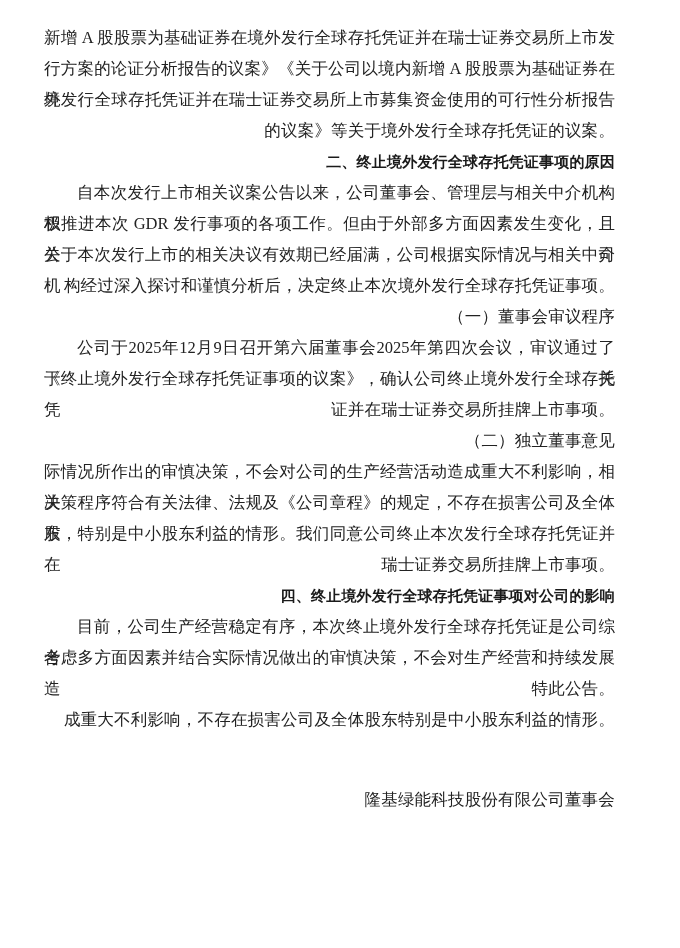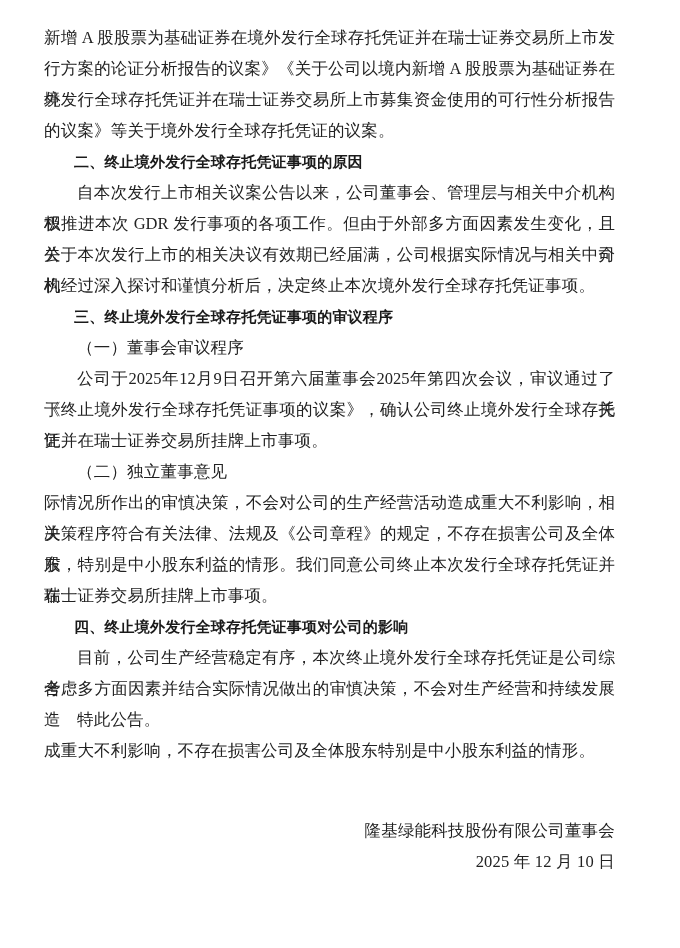--- a/index.html
+++ b/index.html
@@ -17,21 +17,21 @@
     color: #222222;
     font-family: "Liberation Serif", "DejaVu Serif", serif;
     overflow: hidden;
   }
   .ln {
     display: block;
     font-size: 16.5px;
     line-height: 31px;
     height: 31px;
     letter-spacing: 0.2px;
-    text-align: left;
+    text-align: right;
     white-space: normal;
     overflow: visible;
   }
   .just {
     text-align: justify;
     text-align-last: justify;
     text-justify: inter-ideograph;
     letter-spacing: 0;
   }
   .ind {
@@ -58,30 +58,28 @@
 <div class="page">
   <div class="ln just">新增 A 股股票为基础证券在境外发行全球存托凭证并在瑞士证券交易所上市发</div>
   <div class="ln just">行方案的论证分析报告的议案》《关于公司以境内新增 A 股股票为基础证券在境</div>
   <div class="ln just">外发行全球存托凭证并在瑞士证券交易所上市募集资金使用的可行性分析报告</div>
   <div class="ln">的议案》等关于境外发行全球存托凭证的议案。</div>
   <div class="ln heading">二、终止境外发行全球存托凭证事项的原因</div>
   <div class="ln just ind">自本次发行上市相关议案公告以来，公司董事会、管理层与相关中介机构积</div>
   <div class="ln just">极推进本次 GDR 发行事项的各项工作。但由于外部多方面因素发生变化，且公司</div>
   <div class="ln just">关于本次发行上市的相关决议有效期已经届满，公司根据实际情况与相关中介机</div>
   <div class="ln">构经过深入探讨和谨慎分析后，决定终止本次境外发行全球存托凭证事项。</div>
-  <div class="ln heading">三、终止境外发行全球存托凭证事项的审议程序</div>
   <div class="ln ind">（一）董事会审议程序</div>
   <div class="ln just ind">公司于2025年12月9日召开第六届董事会2025年第四次会议，审议通过了《关</div>
   <div class="ln just">于终止境外发行全球存托凭证事项的议案》，确认公司终止境外发行全球存托凭</div>
   <div class="ln">证并在瑞士证券交易所挂牌上市事项。</div>
   <div class="ln ind">（二）独立董事意见</div>
   <div class="ln just">际情况所作出的审慎决策，不会对公司的生产经营活动造成重大不利影响，相关</div>
   <div class="ln just">决策程序符合有关法律、法规及《公司章程》的规定，不存在损害公司及全体股</div>
   <div class="ln just">东，特别是中小股东利益的情形。我们同意公司终止本次发行全球存托凭证并在</div>
   <div class="ln">瑞士证券交易所挂牌上市事项。</div>
   <div class="ln heading">四、终止境外发行全球存托凭证事项对公司的影响</div>
   <div class="ln just ind">目前，公司生产经营稳定有序，本次终止境外发行全球存托凭证是公司综合</div>
   <div class="ln just">考虑多方面因素并结合实际情况做出的审慎决策，不会对生产经营和持续发展造</div>
   <div class="ln ind">特此公告。</div>
   <div class="ln">成重大不利影响，不存在损害公司及全体股东特别是中小股东利益的情形。</div>
   <div class="ln right sig">隆基绿能科技股份有限公司董事会</div>
-  <div class="ln right">2025 年 12 月 10 日</div>
 </div>
 
 </body></html>

